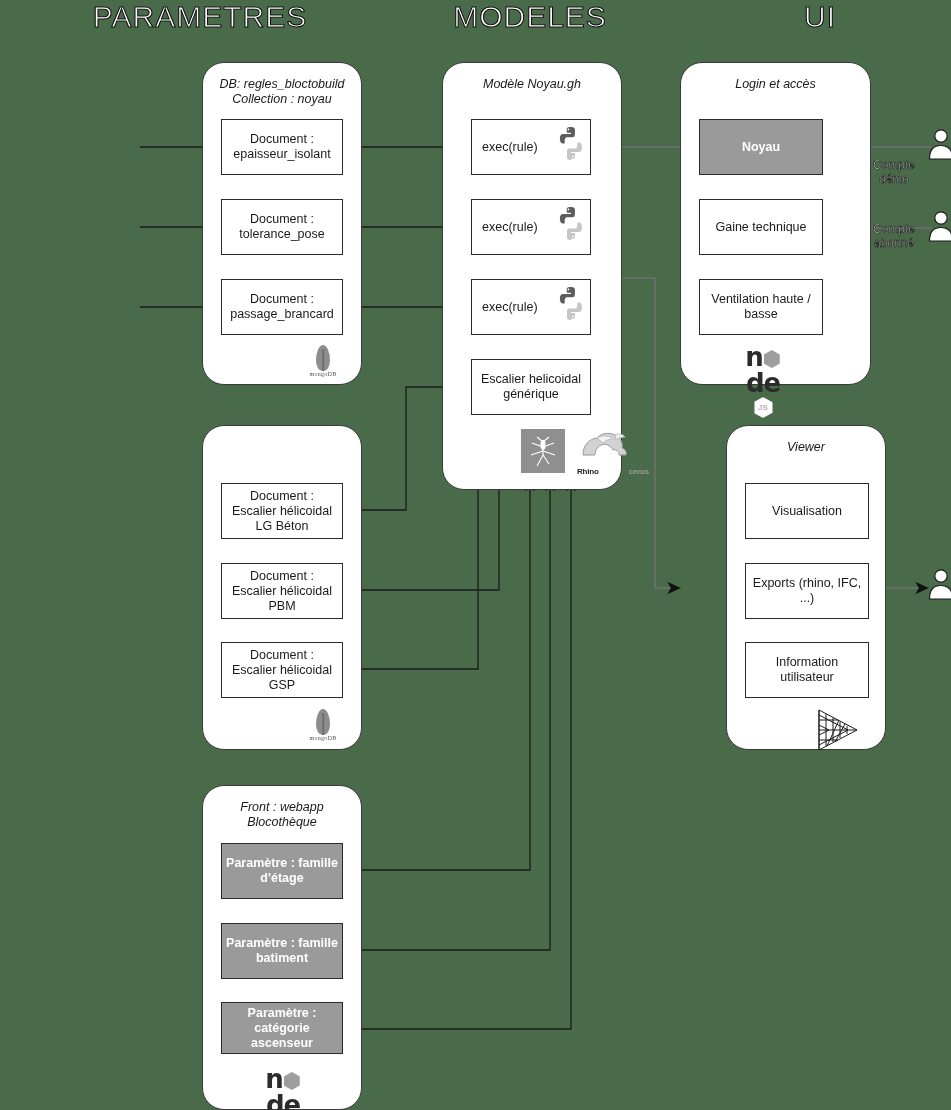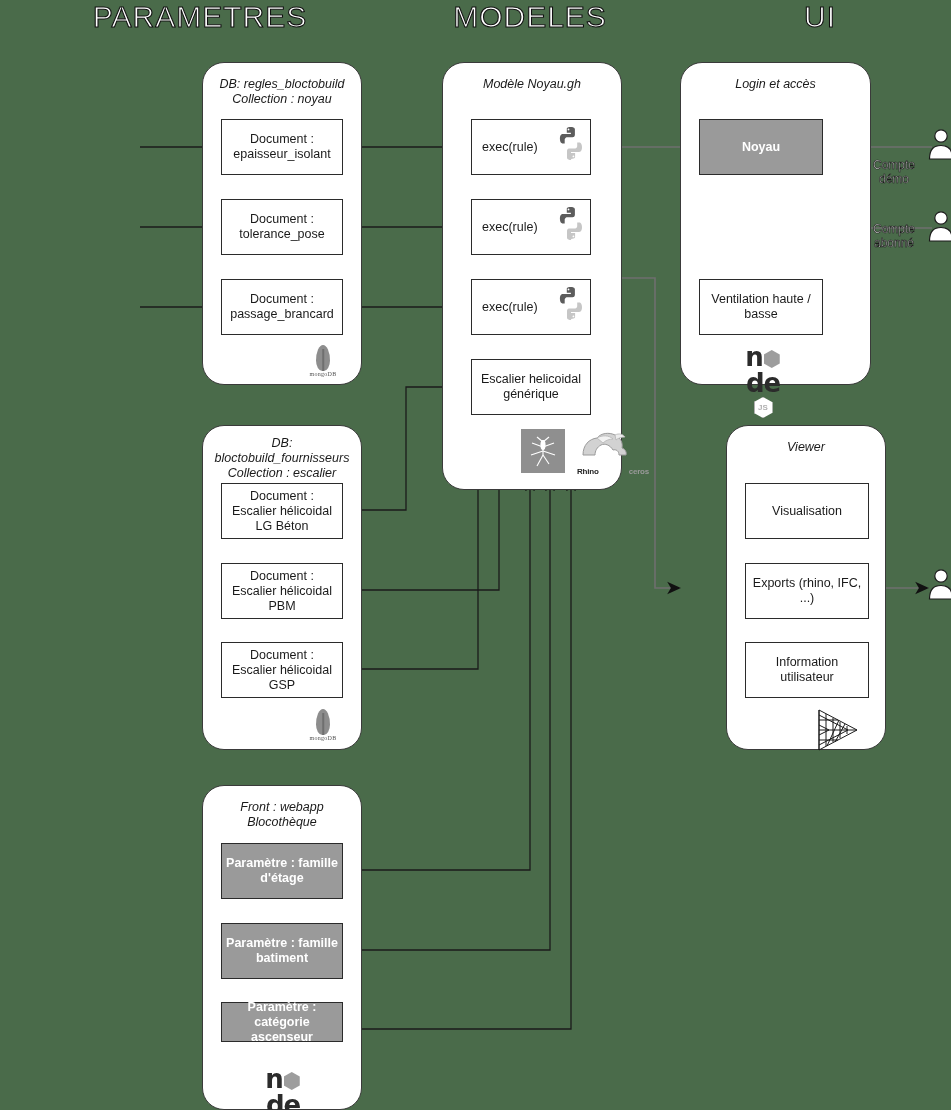--- a/index.html
+++ b/index.html
@@ -185,40 +185,37 @@
 tolerance_pose</div>
     <div class="node" style="left:18px;top:216px;width:122px;height:56px;white-space:pre-line;">Document :
 passage_brancard</div>
     <div class="logo" style="left:98px;top:282px;width:44px;">
       <div class="mongo-leaf"></div>
       <div class="logo-cap">mongoDB</div>
     </div>
   </div>
 
   <div class="panel" style="left:202px;top:425px;width:160px;height:325px;">
-    <div class="panel-title" style="white-space:pre-line;top:10px;">DB:
-bloctobuild_fournisseurs
-Collection : escalier</div>
     <div class="node" style="left:18px;top:57px;width:122px;height:56px;white-space:pre-line;">Document :
 Escalier hélicoidal LG Béton</div>
     <div class="node" style="left:18px;top:137px;width:122px;height:56px;white-space:pre-line;">Document :
 Escalier hélicoidal PBM</div>
     <div class="node" style="left:18px;top:216px;width:122px;height:56px;white-space:pre-line;">Document :
 Escalier hélicoidal GSP</div>
     <div class="logo" style="left:98px;top:283px;width:44px;">
       <div class="mongo-leaf"></div>
       <div class="logo-cap">mongoDB</div>
     </div>
   </div>
 
   <div class="panel" style="left:202px;top:785px;width:160px;height:325px;">
     <div class="panel-title">Front : webapp Blocothèque</div>
     <div class="node filled" style="left:18px;top:57px;width:122px;height:56px;">Paramètre : famille d'étage</div>
     <div class="node filled" style="left:18px;top:137px;width:122px;height:56px;">Paramètre : famille batiment</div>
-    <div class="node filled" style="left:18px;top:216px;width:122px;height:40px;">Paramètre : catégorie ascenseur</div>
+    <div class="node filled" style="left:18px;top:216px;width:122px;height:52px;">Paramètre : catégorie ascenseur</div>
     <div class="node-logo" style="left:50px;top:280px;width:60px;">
       <div class="node-word">n<span class="node-hex"></span>de</div>
 
     </div>
   </div>
 
   <div class="panel" style="left:442px;top:62px;width:180px;height:428px;">
     <div class="panel-title">Modèle Noyau.gh</div>
     <div class="node" style="left:28px;top:56px;width:120px;height:56px;justify-content:flex-start;padding-left:10px;">exec(rule)</div>
     <div class="node" style="left:28px;top:136px;width:120px;height:56px;justify-content:flex-start;padding-left:10px;">exec(rule)</div>
@@ -260,20 +257,21 @@
         <path d="M20 9 C25 6 32 6 36 10 C33 10 29 11 26 14 Z" fill="#f2f2f2" stroke="#b4b4b4" stroke-width=".8"></path>
         <path d="M38 6 C42 4 46 5 48 8 C45 8 41 9 39 11 Z" fill="#ececec" stroke="#b4b4b4" stroke-width=".8"></path>
       </svg>
       <div class="rh-cap"><span>Rhino</span><i>ceros</i></div>
     </div>
   </div>
 
   <div class="panel" style="left:680px;top:62px;width:191px;height:323px;">
     <div class="panel-title">Login et accès</div>
     <div class="node filled" style="left:18px;top:56px;width:124px;height:56px;">Noyau</div>
+    <div class="node" style="left:18px;top:136px;width:124px;height:56px;">Gaine technique</div>
     <div class="node" style="left:18px;top:216px;width:124px;height:56px;">Ventilation haute / basse</div>
     <div class="node-logo" style="left:52px;top:281px;width:60px;">
       <div class="node-word">n<span class="node-hex"></span>de</div>
       <div class="node-badge">JS</div>
     </div>
   </div>
 
   <div class="panel" style="left:680px;top:425px;width:160px;height:325px;margin-left:46px;">
     <div class="panel-title">Viewer</div>
     <div class="node" style="left:18px;top:57px;width:124px;height:56px;">Visualisation</div>

